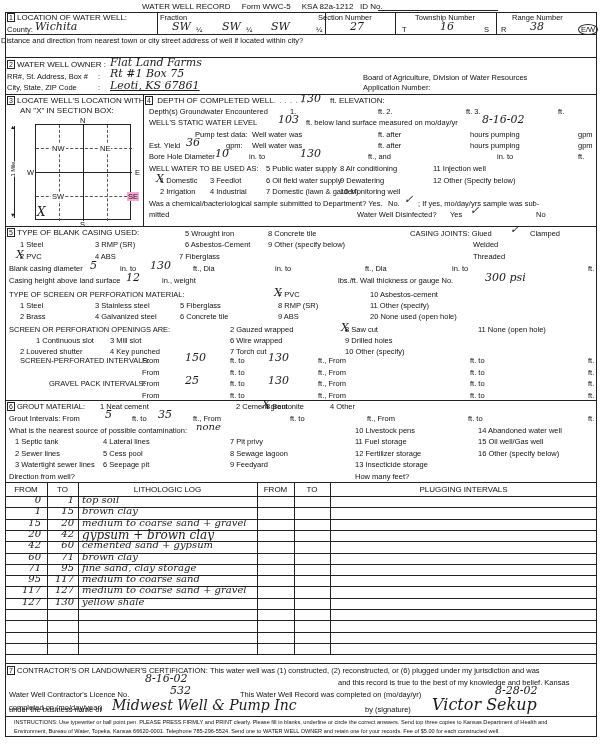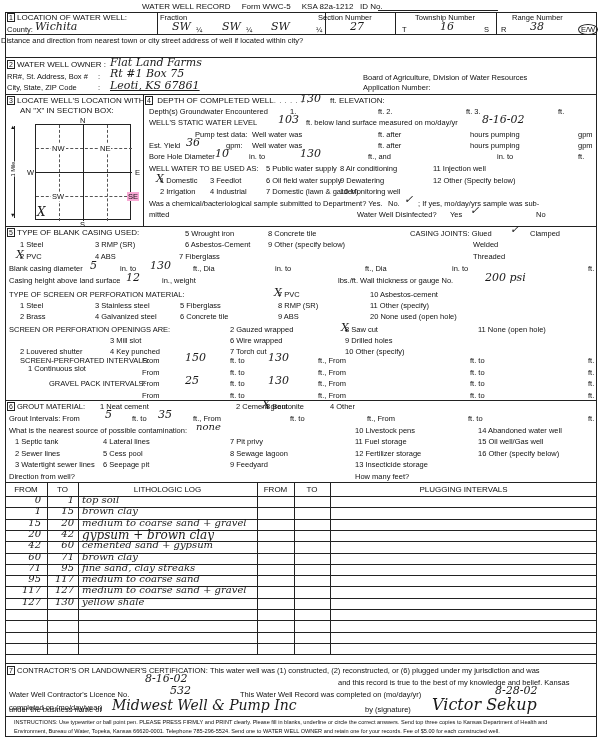--- a/index.html
+++ b/index.html
@@ -189,41 +189,41 @@
 <div class="abs small" style="left:193px;top:264px;">ft., Dia</div>
 <div class="abs small" style="left:275px;top:264px;">in. to</div>
 <div class="abs small" style="left:365px;top:264px;">ft., Dia</div>
 <div class="abs small" style="left:452px;top:264px;">in. to</div>
 <div class="abs small" style="left:588px;top:264px;">ft.</div>
 
 <div class="abs small" style="left:9px;top:276px;">Casing height above land surface</div>
 <div class="abs hw" style="left:126px;top:271px;">12</div>
 <div class="abs small" style="left:162px;top:276px;">in., weight</div>
 <div class="abs small" style="left:338px;top:276px;">lbs./ft. Wall thickness or gauge No.</div>
-<div class="abs hw" style="left:485px;top:271px;">200 psi</div>
+<div class="abs hw" style="left:485px;top:271px;">300 psi</div>
 
 <div class="abs small" style="left:9px;top:290px;">TYPE OF SCREEN OR PERFORATION MATERIAL:</div>
 <div id="screen-types">
     <div class="abs small" style="left:20px;top:301px;"><span>1 Steel</span></div>
     <div class="abs small" style="left:20px;top:312px;"><span>2 Brass</span></div>
     <div class="abs small" style="left:95px;top:301px;"><span>3 Stainless steel</span></div>
     <div class="abs small" style="left:95px;top:312px;"><span>4 Galvanized steel</span></div>
     <div class="abs small" style="left:180px;top:301px;"><span>5 Fiberglass</span></div>
     <div class="abs small" style="left:180px;top:312px;"><span>6 Concrete tile</span></div>
     <div class="abs small" style="left:278px;top:290px;"><span class="hw" style="position:absolute;left:-4px;top:-4px;font-size:11px;">X</span><span>7 PVC</span></div>
     <div class="abs small" style="left:278px;top:301px;"><span>8 RMP (SR)</span></div>
     <div class="abs small" style="left:278px;top:312px;"><span>9 ABS</span></div>
     <div class="abs small" style="left:370px;top:290px;"><span>10 Asbestos-cement</span></div>
     <div class="abs small" style="left:370px;top:301px;"><span>11 Other (specify)</span></div>
     <div class="abs small" style="left:370px;top:312px;"><span>20 None used (open hole)</span></div>
   </div>
 
 <div class="abs small" style="left:9px;top:325px;">SCREEN OR PERFORATION OPENINGS ARE:</div>
 <div id="openings">
-    <div class="abs small" style="left:28px;top:336px;margin-top:28px;"><span>1 Continuous slot</span></div>
+    <div class="abs small" style="left:36px;top:336px;"><span>1 Continuous slot</span></div>
     <div class="abs small" style="left:20px;top:347px;"><span>2 Louvered shutter</span></div>
     <div class="abs small" style="left:110px;top:336px;"><span>3 Mill slot</span></div>
     <div class="abs small" style="left:110px;top:347px;"><span>4 Key punched</span></div>
     <div class="abs small" style="left:230px;top:325px;"><span>2 Gauzed wrapped</span></div>
     <div class="abs small" style="left:230px;top:336px;"><span>6 Wire wrapped</span></div>
     <div class="abs small" style="left:230px;top:347px;"><span>7 Torch cut</span></div>
     <div class="abs small" style="left:345px;top:325px;"><span class="hw" style="position:absolute;left:-4px;top:-4px;font-size:11px;">X</span><span>8 Saw cut</span></div>
     <div class="abs small" style="left:345px;top:336px;"><span>9 Drilled holes</span></div>
     <div class="abs small" style="left:345px;top:347px;"><span>10 Other (specify)</span></div>
     <div class="abs small" style="left:478px;top:325px;"><span>11 None (open hole)</span></div>
@@ -339,21 +339,21 @@
     <div class="abs hw" style="left:82px;top:539.2px;font-size:10px;">cemented sand + gypsum</div>
     <div class="hline" style="left:5px;top:552.5px;width:592px;"></div>
     <div class="" style="position:absolute;left:5px;top:552.5px;width:592px;height:11.3px;"></div>
     <div class="abs hw" style="left:5px;top:550.5px;width:36px;text-align:right;font-size:10px;">60</div>
     <div class="abs hw" style="left:47px;top:550.5px;width:27px;text-align:right;font-size:10px;">71</div>
     <div class="abs hw" style="left:82px;top:550.5px;font-size:10px;">brown clay</div>
     <div class="hline" style="left:5px;top:563.8px;width:592px;"></div>
     <div class="" style="position:absolute;left:5px;top:563.8px;width:592px;height:11.3px;"></div>
     <div class="abs hw" style="left:5px;top:561.8px;width:36px;text-align:right;font-size:10px;">71</div>
     <div class="abs hw" style="left:47px;top:561.8px;width:27px;text-align:right;font-size:10px;">95</div>
-    <div class="abs hw" style="left:82px;top:561.8px;font-size:10px;">fine sand, clay streaks</div>
+    <div class="abs hw" style="left:82px;top:561.8px;font-size:10px;">fine sand, clay storage</div>
     <div class="hline" style="left:5px;top:575.0999999999999px;width:592px;"></div>
     <div class="" style="position:absolute;left:5px;top:575.1px;width:592px;height:11.3px;"></div>
     <div class="abs hw" style="left:5px;top:573.1px;width:36px;text-align:right;font-size:10px;">95</div>
     <div class="abs hw" style="left:47px;top:573.1px;width:27px;text-align:right;font-size:10px;">117</div>
     <div class="abs hw" style="left:82px;top:573.1px;font-size:10px;">medium to coarse sand</div>
     <div class="hline" style="left:5px;top:586.4px;width:592px;"></div>
     <div class="" style="position:absolute;left:5px;top:586.4px;width:592px;height:11.3px;"></div>
     <div class="abs hw" style="left:5px;top:584.4px;width:36px;text-align:right;font-size:10px;">117</div>
     <div class="abs hw" style="left:47px;top:584.4px;width:27px;text-align:right;font-size:10px;">127</div>
     <div class="abs hw" style="left:82px;top:584.4px;font-size:10px;">medium to coarse sand + gravel</div>

